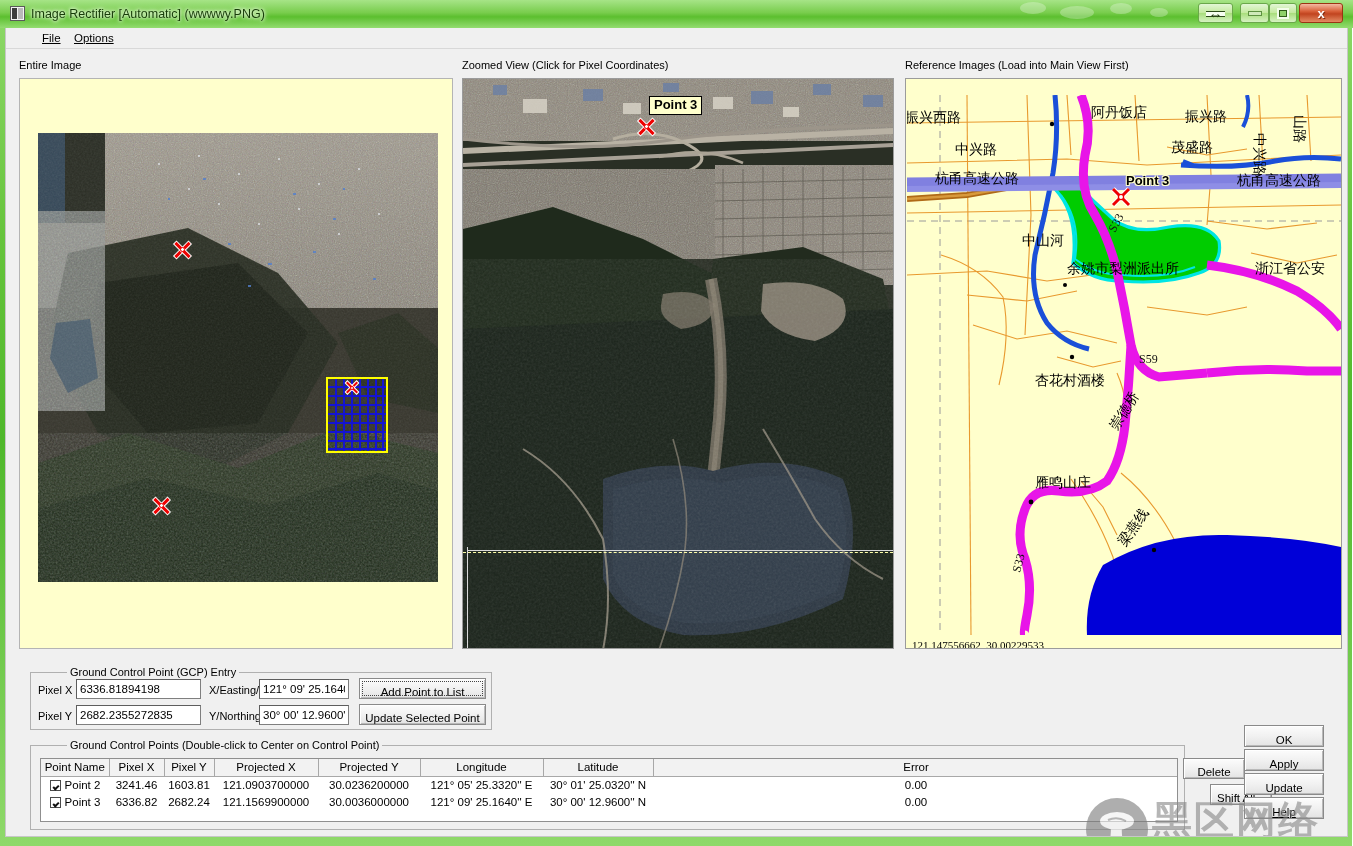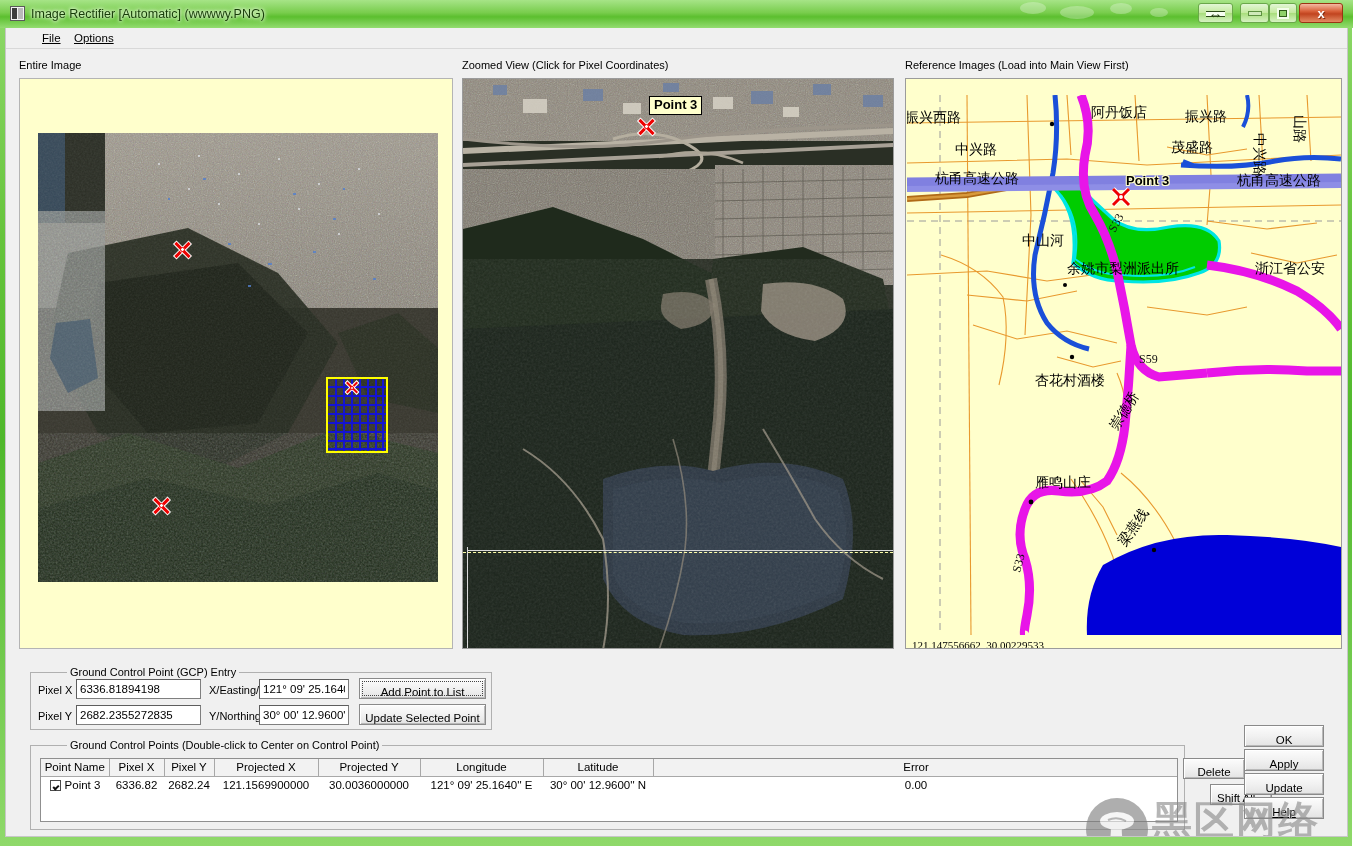--- a/index.html
+++ b/index.html
@@ -637,20 +637,32 @@
               <th>Projected X</th>
               <th>Projected Y</th>
               <th>Longitude</th>
               <th>Latitude</th>
               <th>Error</th>
             </tr>
           </thead>
           <tbody>
             <tr>
               <td class="name-cell">
+                <span class="chk"></span><span>Point 2</span>
+              </td>
+              <td>3241.46</td>
+              <td>1603.81</td>
+              <td>121.0903700000</td>
+              <td>30.0236200000</td>
+              <td>121° 05' 25.3320'' E</td>
+              <td>30° 01' 25.0320'' N</td>
+              <td>0.00</td>
+            </tr>
+            <tr>
+              <td class="name-cell">
                 <span class="chk"></span><span>Point 3</span>
               </td>
               <td>6336.82</td>
               <td>2682.24</td>
               <td>121.1569900000</td>
               <td>30.0036000000</td>
               <td>121° 09' 25.1640'' E</td>
               <td>30° 00' 12.9600'' N</td>
               <td>0.00</td>
             </tr>

